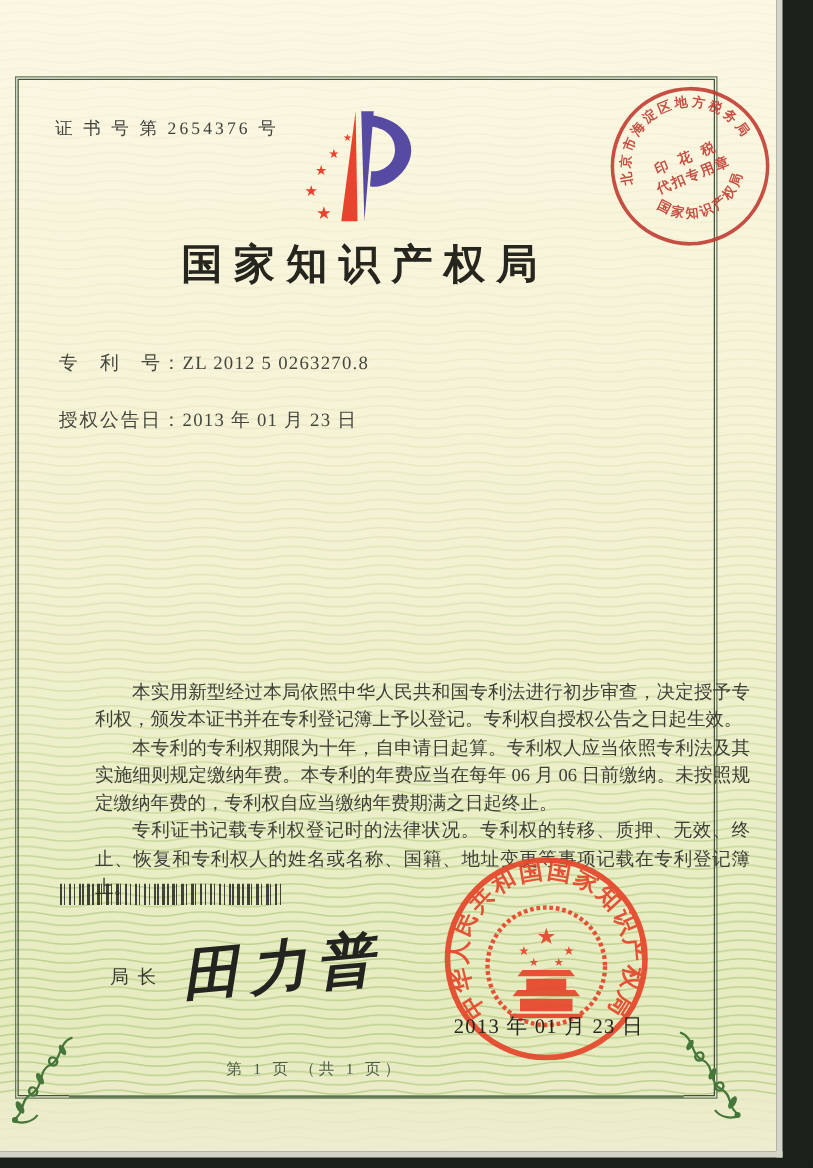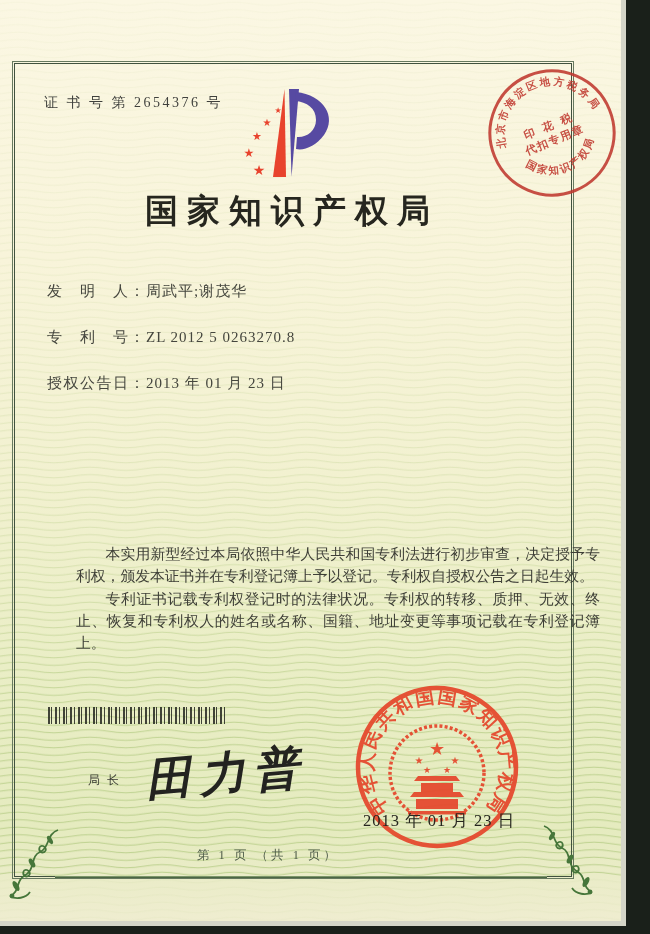--- a/index.html
+++ b/index.html
@@ -23,25 +23,25 @@
     font-size:33px;font-weight:bold;color:#26261f;letter-spacing:9px;}
   .fields{position:absolute;left:47px;top:281px;font-size:15px;color:#45463e;}
   .field-row{height:21px;line-height:21px;margin-bottom:25px;letter-spacing:1.5px;white-space:nowrap;}
   .field-row .val{letter-spacing:1px;}
   .body-text{position:absolute;left:47px;top:543px;width:524px;font-size:14.8px;line-height:22.3px;
     color:#3e3f37;text-align:justify;margin-left:29px;}
   .body-text p{margin:0;text-indent:2em;}
   .barcode{position:absolute;left:48px;top:707px;width:178px;height:17px;opacity:.85;
     background:repeating-linear-gradient(90deg,#23251f 0 2px,transparent 2px 3px,#23251f 3px 4px,
       transparent 4px 7px,#23251f 7px 9px,transparent 9px 11px,#23251f 11px 12px,transparent 12px 15px);}
-  .director{position:absolute;left:88px;top:772px;font-size:12px;letter-spacing:7px;color:#3a3b34;}
+  .director{position:absolute;left:88px;top:772px;font-size:15px;letter-spacing:7px;color:#3a3b34;}
   .signature-svg{position:absolute;left:135px;top:731px;}
   .seal-svg{position:absolute;left:342px;top:683px;opacity:.93;}
   .seal-date{position:absolute;left:363px;top:810px;font-size:16.5px;color:#26261f;letter-spacing:1px;z-index:6;}
-  .footer{position:absolute;left:16px;top:847px;width:504px;text-align:center;font-size:12.5px;
+  .footer{position:absolute;left:0;top:847px;width:504px;text-align:center;font-size:12.5px;
     color:#4d5b48;letter-spacing:3px;}
   .flourish-left{position:absolute;left:6px;top:822px;}
   .flourish-right{position:absolute;left:536px;top:818px;transform:scaleX(-1);}
   .bottom-rule{position:absolute;left:55px;top:876px;width:492px;height:2px;
     background:linear-gradient(180deg,#93ac7e,#35502f);}
   .tax-stamp{position:absolute;left:477px;top:58px;opacity:.88;}
   svg text.cjk{font-family:"Liberation Serif","DejaVu Serif",serif;}
 </style>
 </head>
 <body>
@@ -81,32 +81,30 @@
     <text class="cjk" x="29" y="46" font-size="10" text-anchor="middle" fill="#e8432d">★</text>
     <text class="cjk" x="19" y="60" font-size="11" text-anchor="middle" fill="#e8432d">★</text>
     <text class="cjk" x="11" y="77" font-size="12" text-anchor="middle" fill="#e8432d">★</text>
     <text class="cjk" x="21" y="95" font-size="14" text-anchor="middle" fill="#e8432d">★</text>
   </svg>
 
   <h1 class="title">国家知识产权局</h1>
 
   <div class="fields">
     <div class="field-row">
-      <span class="lbl">发　明　人：</span><span class="val">周武平;谢茂华</span>
-    </div>
-    <div class="field-row">
       <span class="lbl">专　利　号：</span><span class="val">ZL 2012 5 0263270.8</span>
     </div>
     <div class="field-row">
       <span class="lbl">授权公告日：</span><span class="val">2013 年 01 月 23 日</span>
     </div>
   </div>
 
   <div class="body-text">
     <p>本实用新型经过本局依照中华人民共和国专利法进行初步审查，决定授予专利权，颁发本证书并在专利登记簿上予以登记。专利权自授权公告之日起生效。</p>
+    <p>本专利的专利权期限为十年，自申请日起算。专利权人应当依照专利法及其实施细则规定缴纳年费。本专利的年费应当在每年 06 月 06 日前缴纳。未按照规定缴纳年费的，专利权自应当缴纳年费期满之日起终止。</p>
     <p>专利证书记载专利权登记时的法律状况。专利权的转移、质押、无效、终止、恢复和专利权人的姓名或名称、国籍、地址变更等事项记载在专利登记簿上。</p>
   </div>
 
   <div class="barcode"></div>
 
   <div class="director">局长</div>
 
   <svg class="signature-svg" width="185" height="85" viewBox="0 0 185 85">
     <text class="cjk" x="10" y="58" font-size="46" font-style="italic" font-weight="bold" fill="#232320" letter-spacing="8" transform="rotate(-5 92 42)">田力普</text>
   </svg>

